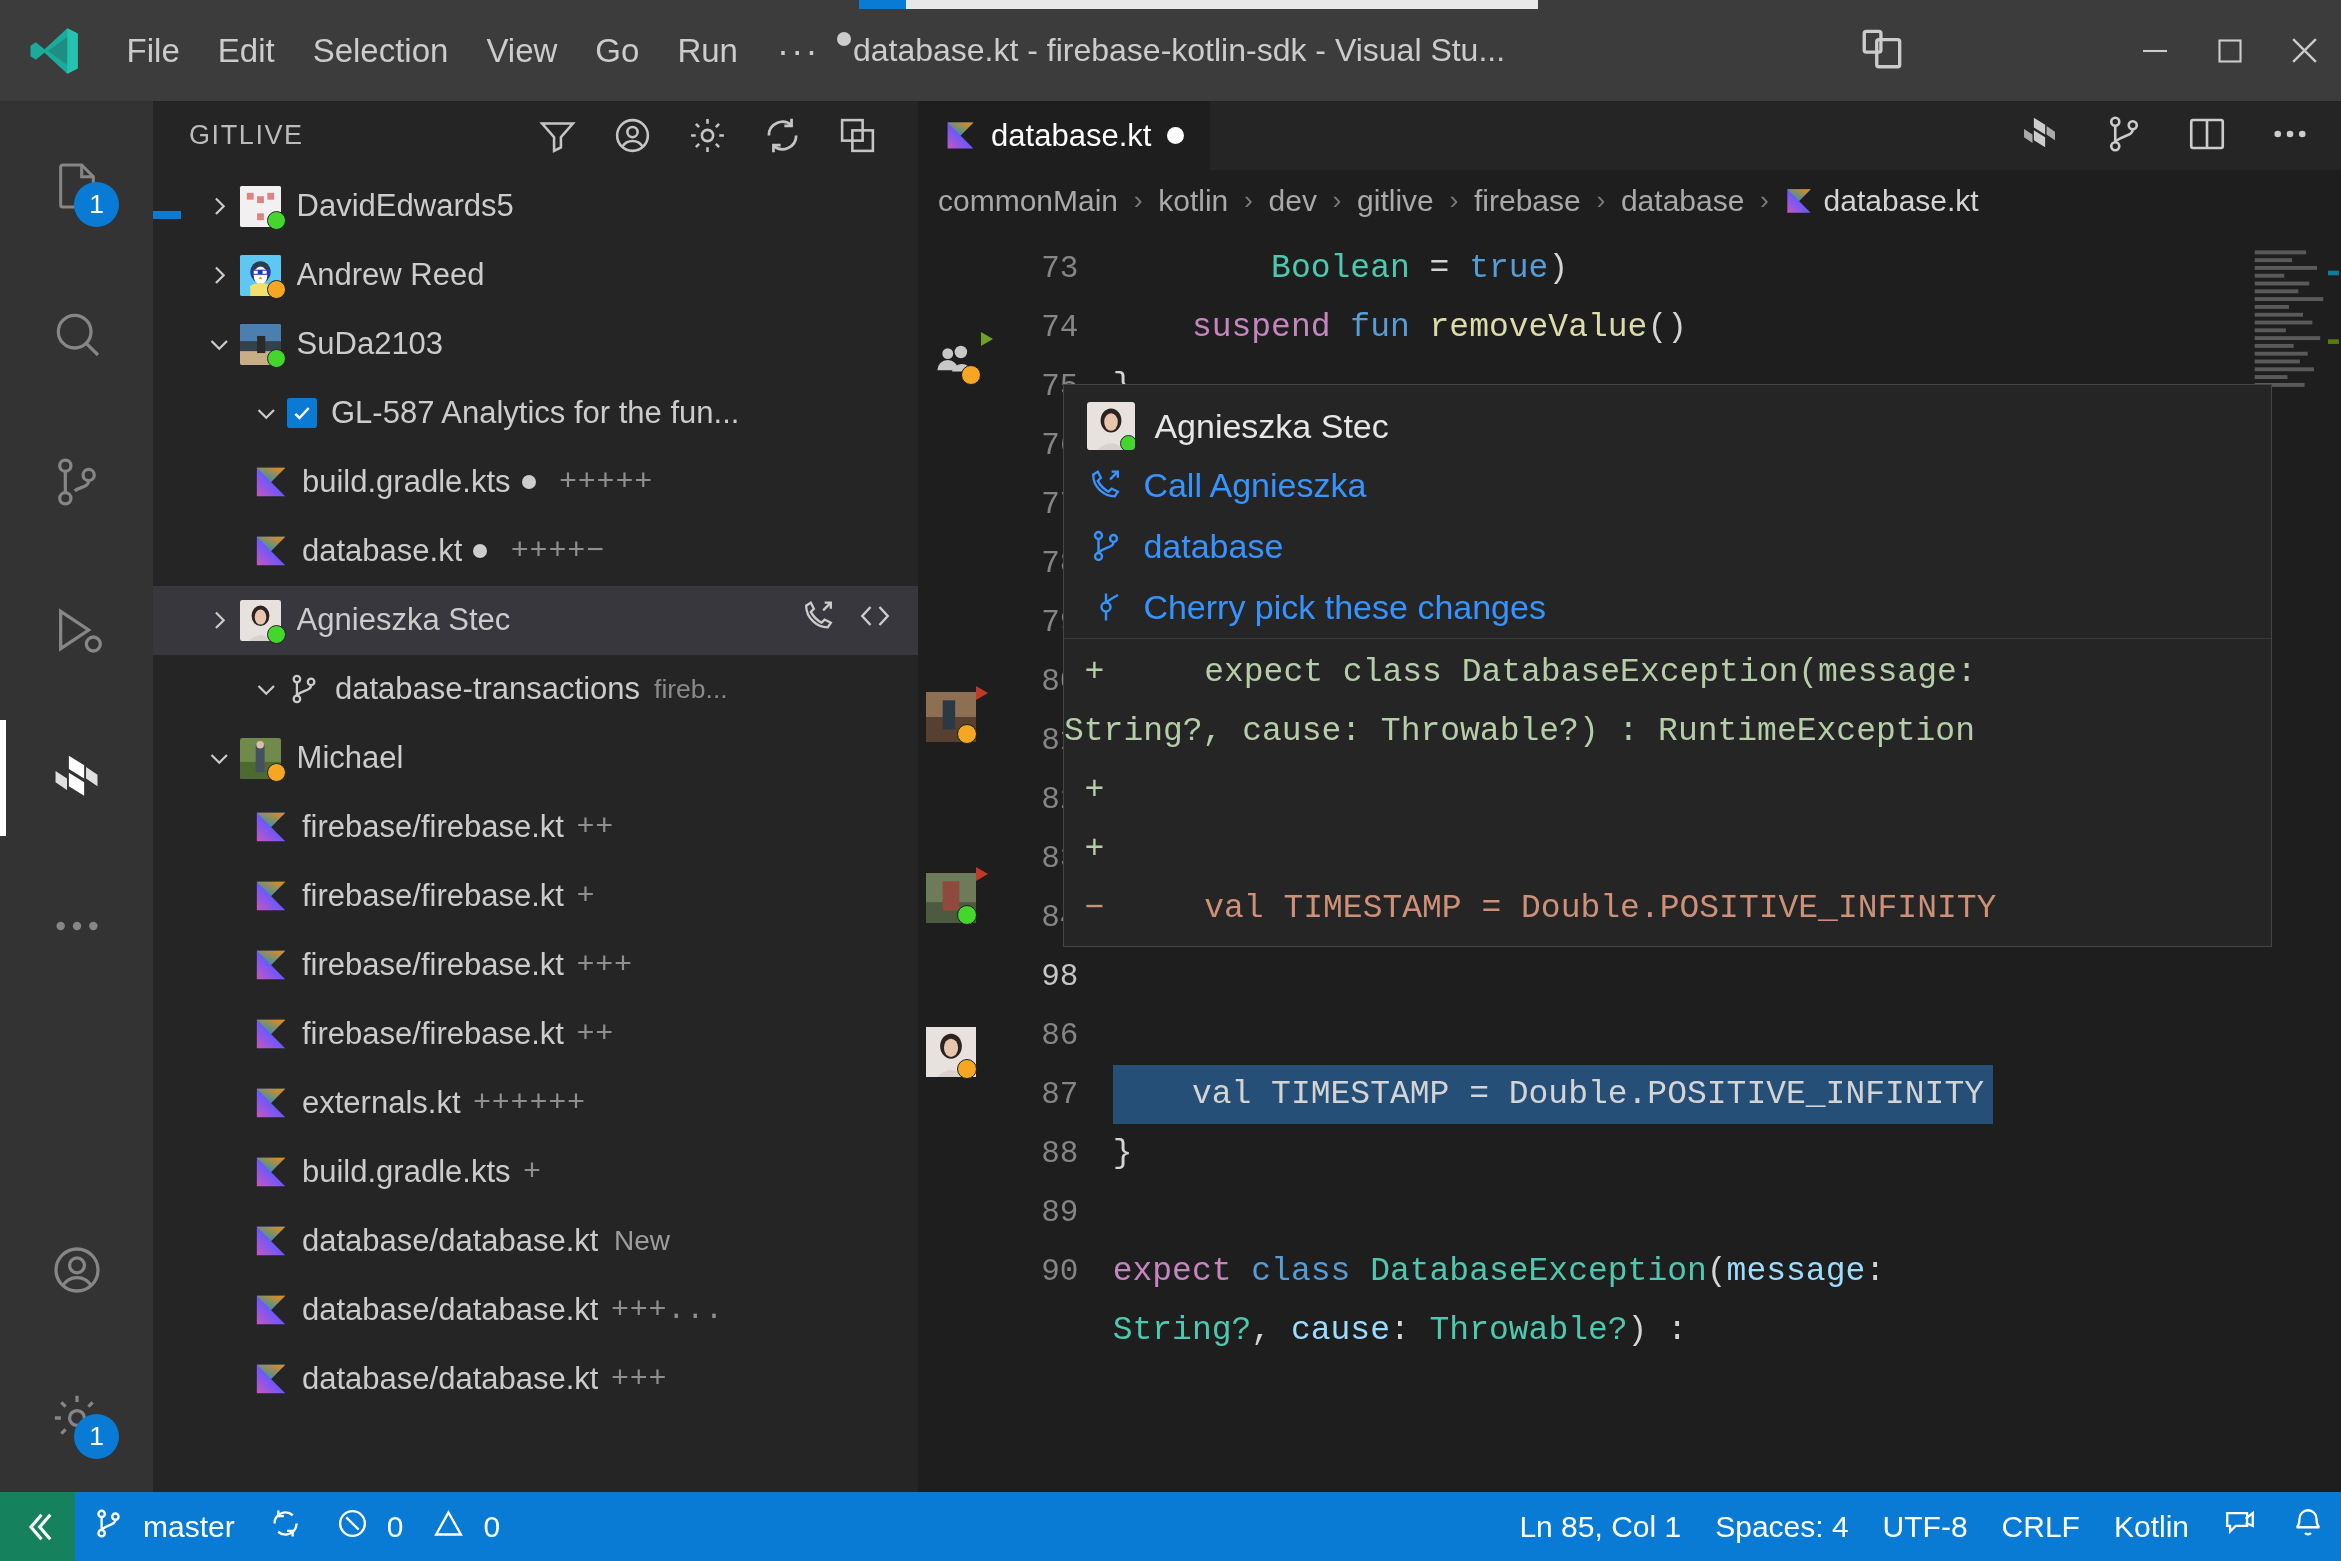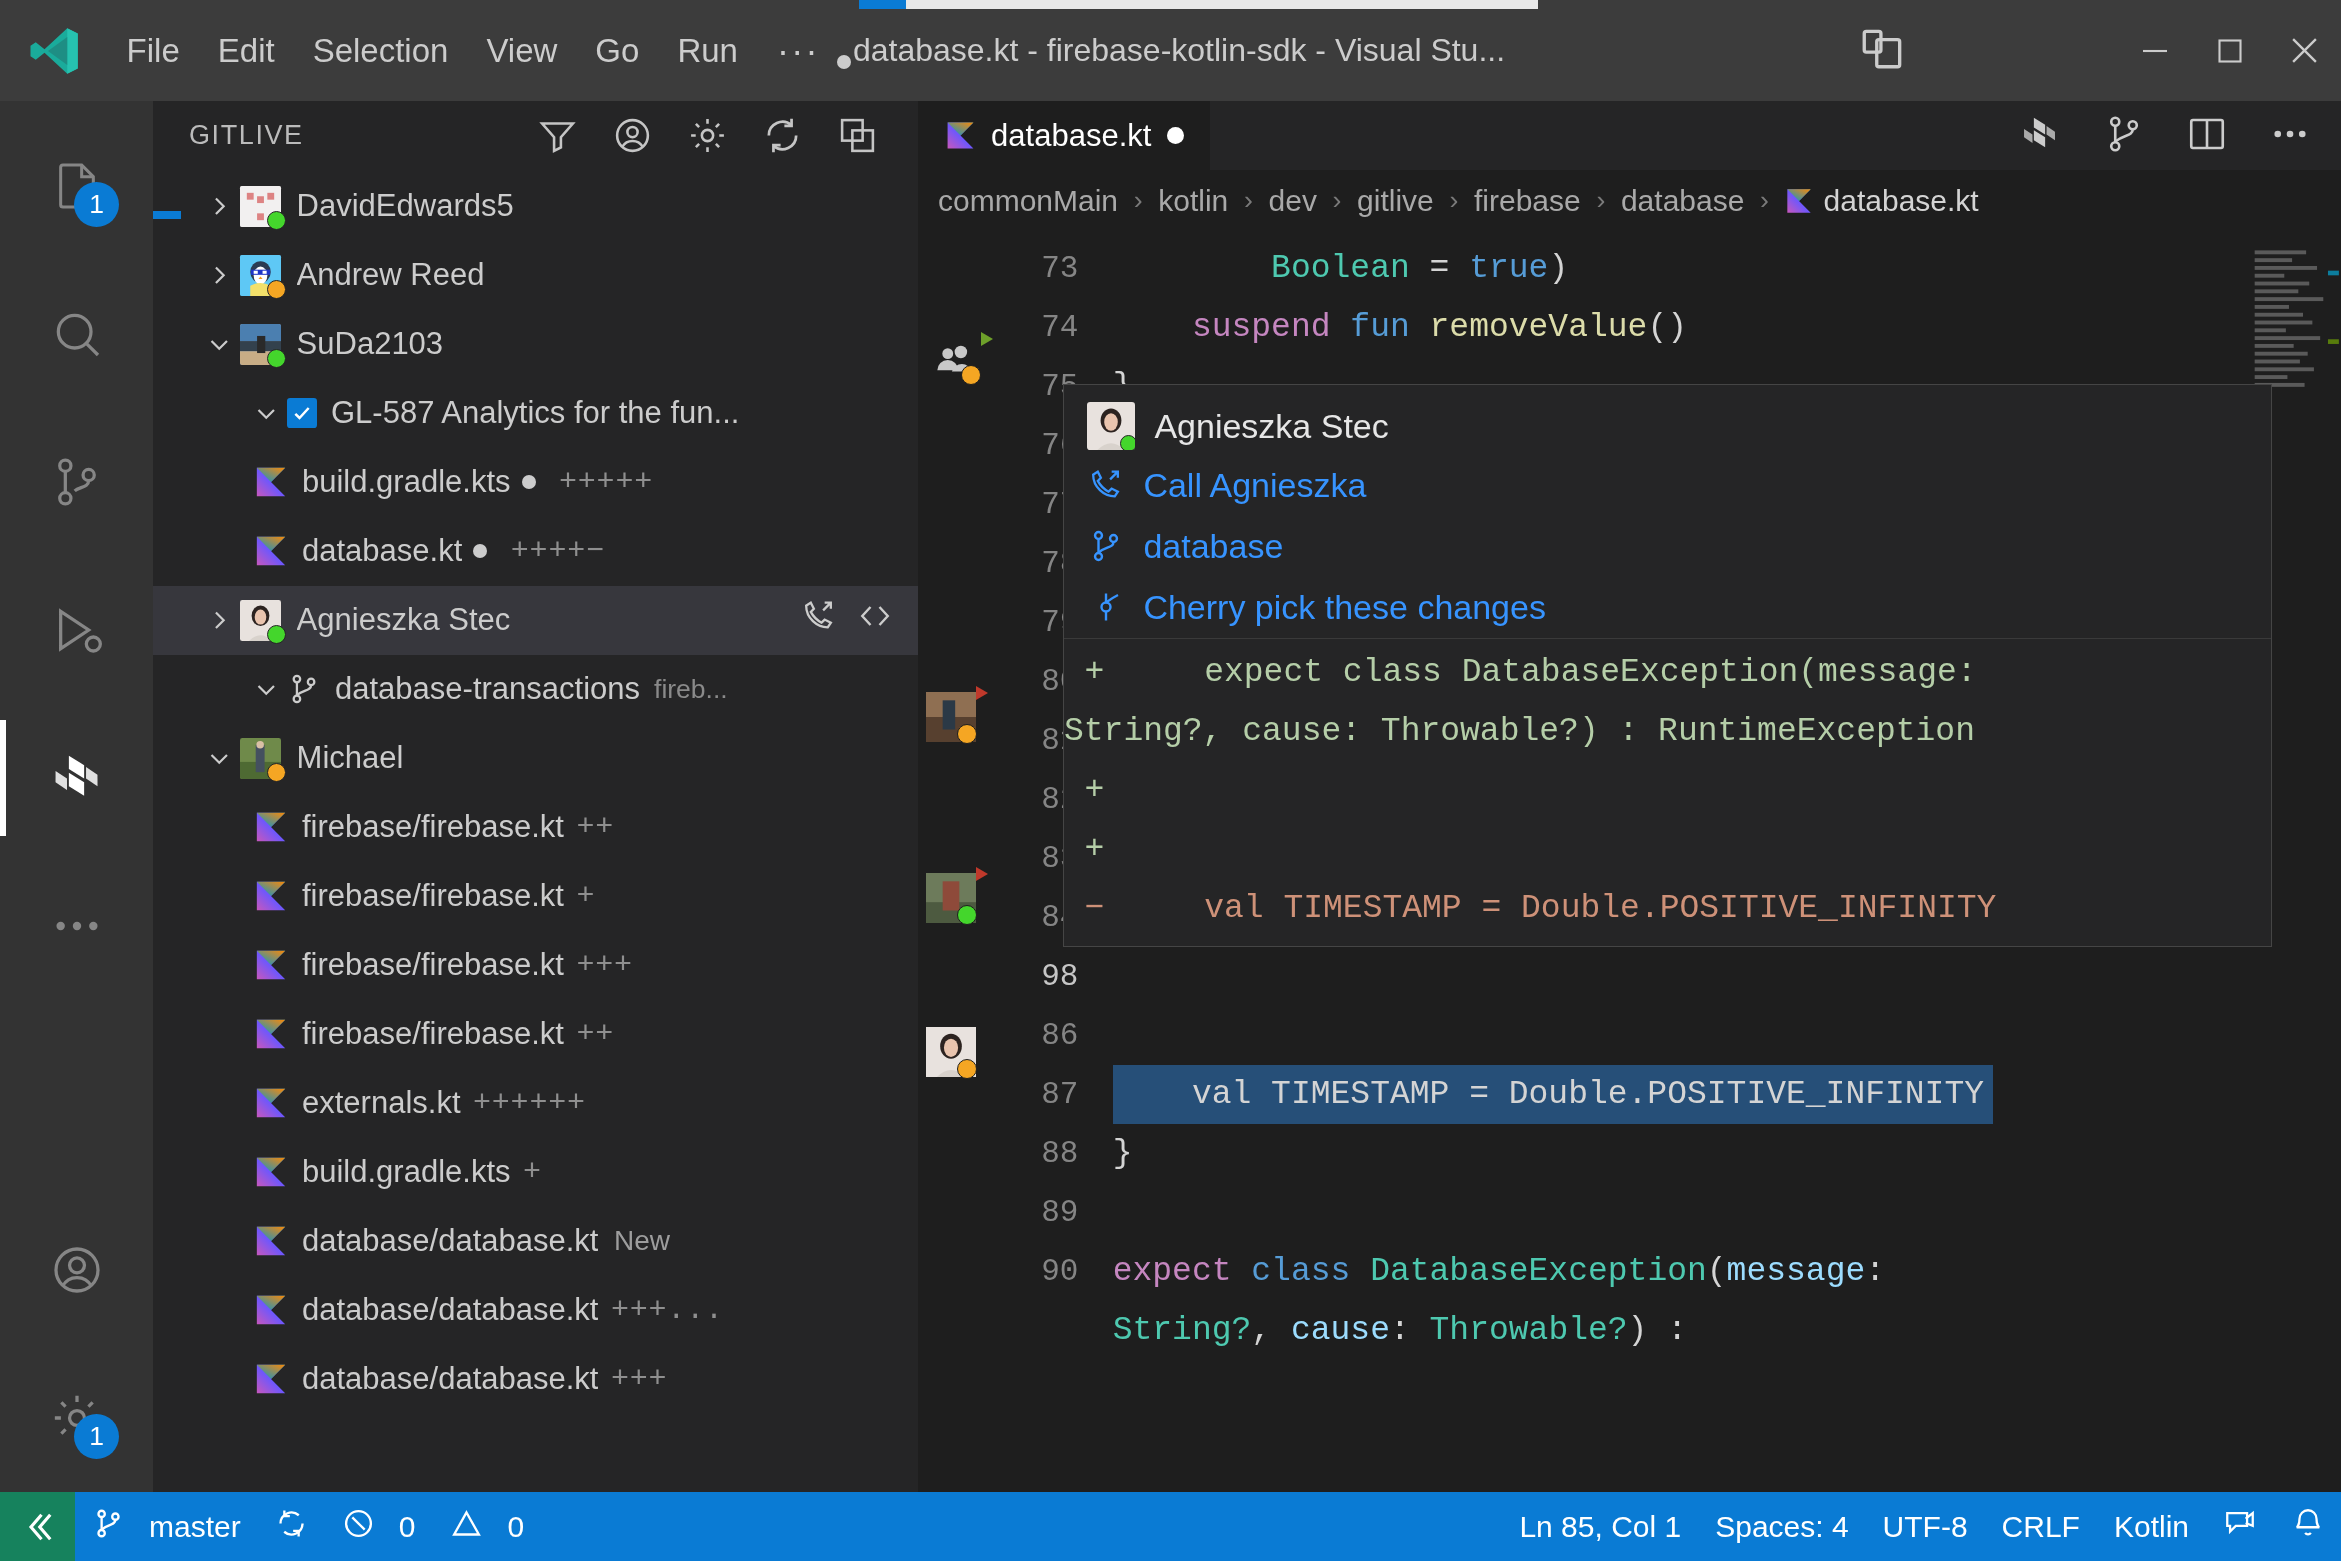--- a/index.html
+++ b/index.html
@@ -19,21 +19,21 @@
   }
   .vscode-logo { width: 75px; margin-left: 17px; display:flex; justify-content:center; }
   .menu { display: flex; align-items: center; margin-left: 15.6px; }
   .menu-item {
     color: #cccccc; font-size: 33px; padding: 7.8px 19px; white-space: nowrap;
   }
   .menu-dots { color:#cccccc; font-size:36px; padding: 0 20px; letter-spacing:2.3px;}
   .title-center {
     position: absolute; left: 0; right: 0; text-align: center;
     color: #cccccc; font-size: 32px; pointer-events: none;
-    display:flex; align-items:flex-end; justify-content:center; gap:2px;
+    display:flex; align-items:flex-start; justify-content:center; gap:2px;
   }
   .title-dot { width:14px; height:14px; border-radius:50%; background:#cccccc; display:inline-block; }
   .win-controls { margin-left: auto; display: flex; align-items: center; height: 100%; }
   .win-btn { width: 75px; height: 100%; display: flex; align-items: center; justify-content: center; color:#cccccc; }
   .layout-icon { position:absolute; left: 1858px; top: 23.4px; }
   .focus-strip {
     position:absolute; top:0; left: 906px; width: 632px; height: 9.4px; background:#e8e8e8;
   }
   .focus-strip-blue { position:absolute; top:0; left:859px; width:50px; height:9.4px; background:#0a7bd4; }
 
@@ -177,21 +177,21 @@
 
   
   .sel-hl { background:#264f78; }
 
   
   .statusbar {
     height: 69px; flex: 0 0 69px; background:#0a7bd4; display:flex; align-items:center;
     color:#ffffff; font-size: 30px;
   }
   .sb-remote { background:#16825d; height:100%; width: 75px; display:flex; align-items:center; justify-content:center; }
-  .st { display:flex; align-items:center; gap: 24px; padding: 0 17px; height:100%; }
+  .st { display:flex; align-items:center; gap: 18px; padding: 0 17px; height:100%; }
   .st-spacer { flex:1; }
 </style>
 </head>
 <body>
 
 <div id="app">
 
   <div class="titlebar">
     <div class="focus-strip-blue"></div>
     <div class="focus-strip"></div>

